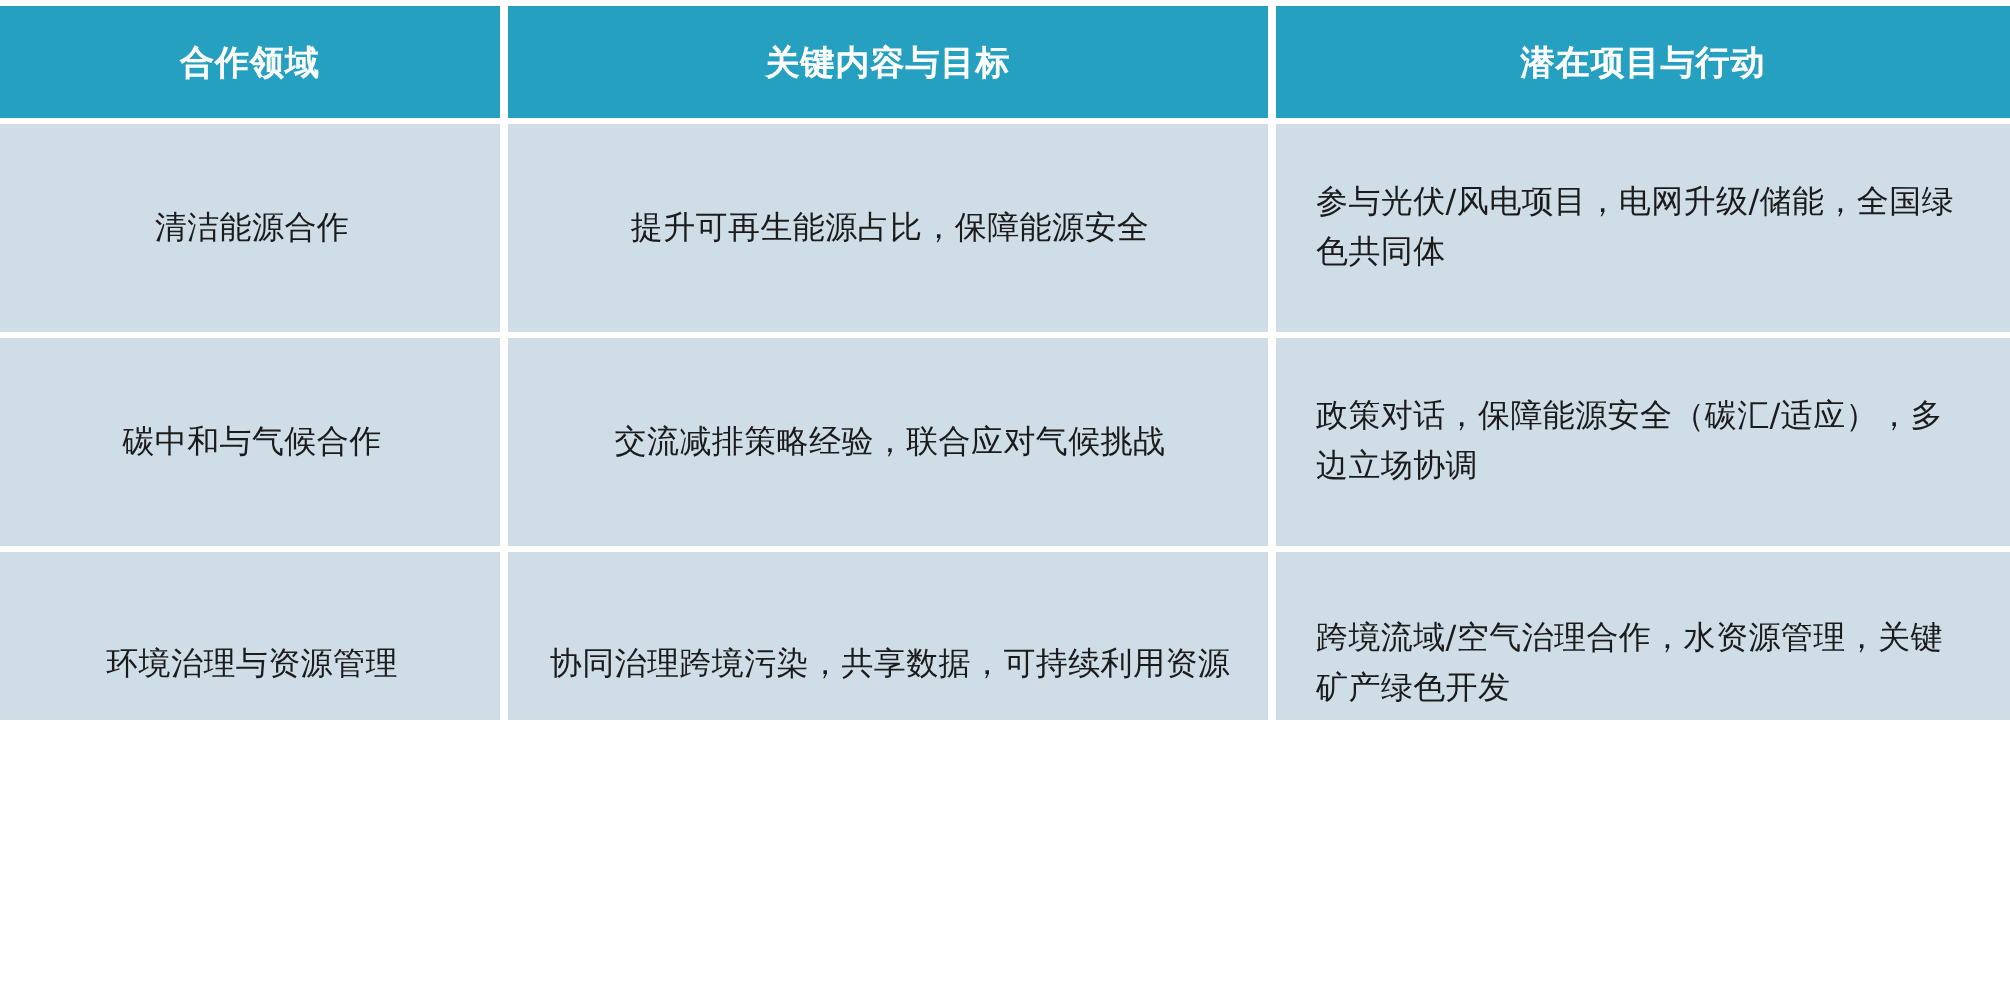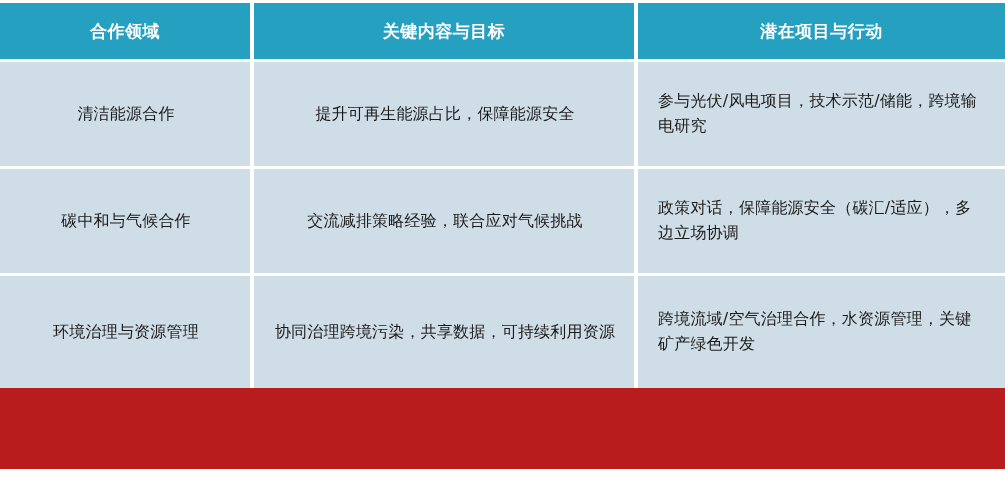--- a/index.html
+++ b/index.html
@@ -10,22 +10,22 @@
   body {
     width: 1005px;
     height: 495px;
     overflow: hidden;
     font-family: "DejaVu Sans", "Liberation Sans", sans-serif;
   }
 
   #table-root {
     position: relative;
     width: 1005px;
-    height: 469px;
-    background: #b91c1c;
+    height: 360px;
+    background: #bef264;
     overflow: hidden;
   }
 
   
   .watermark {
     position: absolute;
     left: 245px;
     top: 130px;
     width: 640px;
     height: 300px;
@@ -130,21 +130,21 @@
       <tr>
         <th>合作领域</th>
         <th>关键内容与目标</th>
         <th>潜在项目与行动</th>
       </tr>
     </thead>
     <tbody>
       <tr class="row-odd r1">
         <td class="c1">清洁能源合作</td>
         <td class="c2">提升可再生能源占比，保障能源安全</td>
-        <td class="c3">参与光伏/风电项目，技术示范/储能，跨境输电研究</td>
+        <td class="c3">参与光伏/风电项目，电网升级/储能，全国绿色共同体</td>
       </tr>
       <tr class="row-odd r3">
         <td class="c1">碳中和与气候合作</td>
         <td class="c2">交流减排策略经验，联合应对气候挑战</td>
         <td class="c3">政策对话，保障能源安全（碳汇/适应），多边立场协调</td>
       </tr>
       <tr class="row-odd r5">
         <td class="c1">环境治理与资源管理</td>
         <td class="c2">协同治理跨境污染，共享数据，可持续利用资源</td>
         <td class="c3">跨境流域/空气治理合作，水资源管理，关键矿产绿色开发</td>

